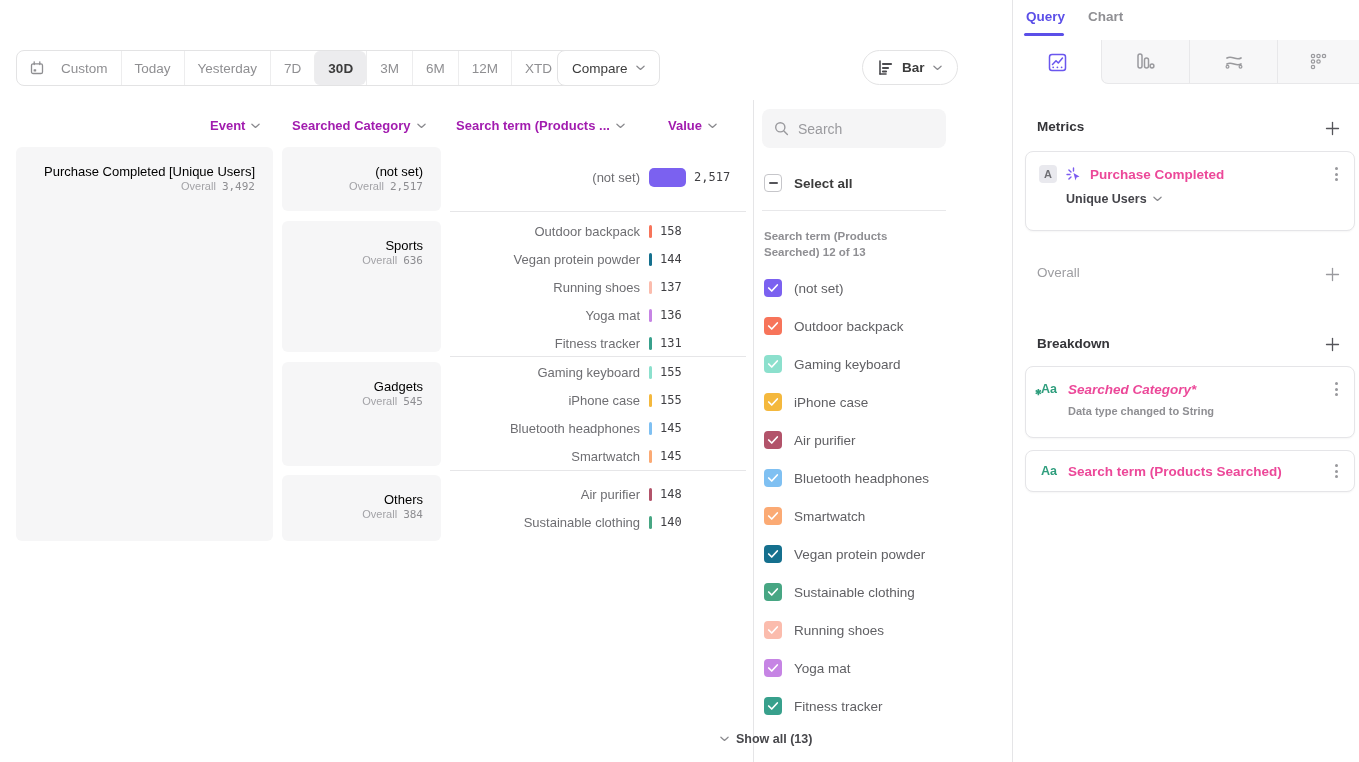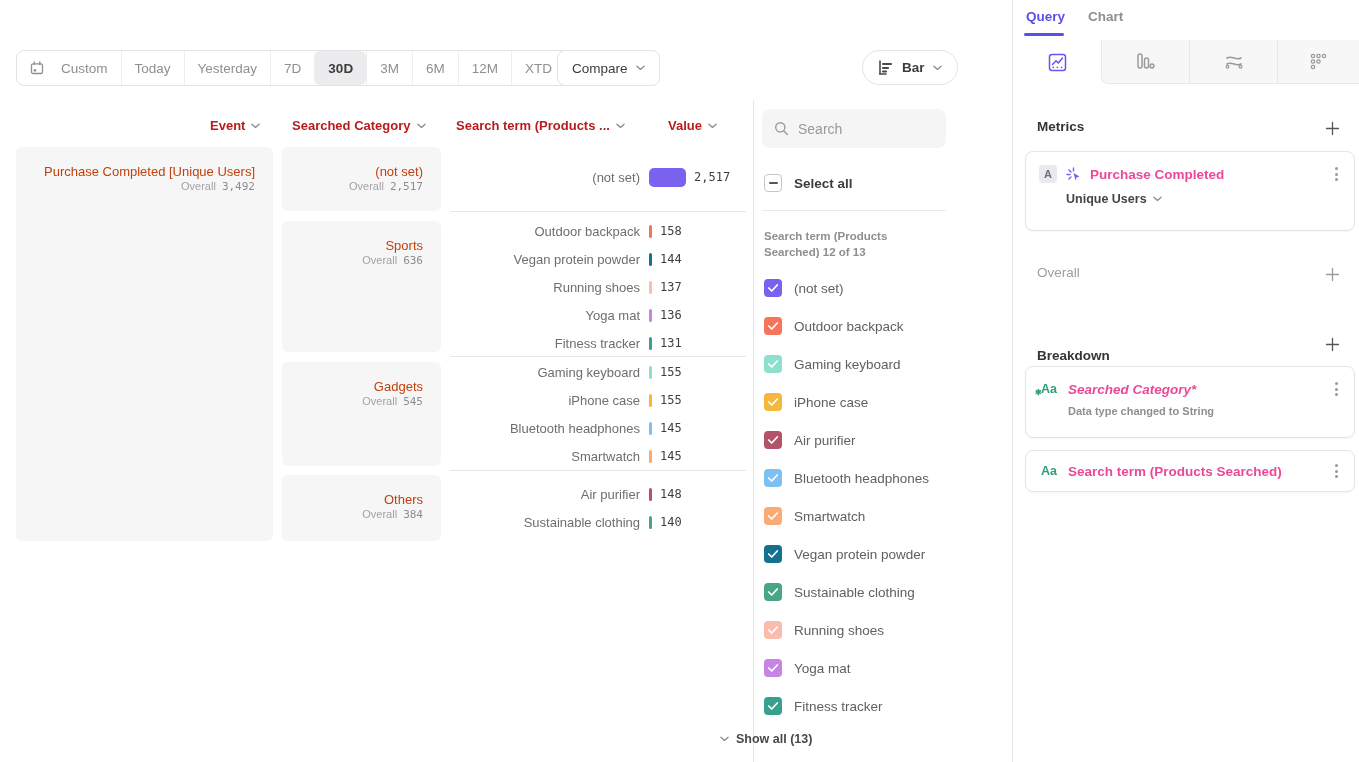--- a/index.html
+++ b/index.html
@@ -15,27 +15,27 @@
     padding:0 13px; font-size:13.5px; color:#8f8f92; cursor:pointer; border-left:1px solid #ededee; white-space:nowrap; }
   .dr-seg:first-child { border-left:none; }
   .dr-seg.active { background:#ececee; border-radius:6px; color:#3c3c3c; font-weight:bold; }
   .btn { position:absolute; display:flex; align-items:center; gap:8px; background:#fff;
     border:1px solid #e3e3e4; border-radius:8px; font-size:13.5px; color:#3c3c3c; padding:0 14px; cursor:pointer; }
   .compare { left:557px; top:50px; height:36px; font-weight:500; }
   .barsel { left:862px; top:50px; height:35px; border-radius:18px; font-weight:bold; padding:0 15px; }
   .chev { stroke:#8a8a8e; fill:none; stroke-width:1.4; stroke-linecap:round; stroke-linejoin:round; }
 
   
-  .colhead { position:absolute; top:118px; font-size:13px; font-weight:600; color:#b91c1c;
+  .colhead { position:absolute; top:118px; font-size:13px; font-weight:600; color:#a21caf;
     display:flex; align-items:center; gap:6px; white-space:nowrap; }
 
   
   .cell { position:absolute; background:#f6f6f7; border-radius:6px; text-align:right;
     padding:16px 18px 0 10px; }
-  .cell .name { font-size:13px; color:#c2410c; line-height:17px; }
+  .cell .name { font-size:13px; color:#000000; line-height:17px; }
   .cell .overall { font-size:11px; color:#a3a3a7; }
   .cell .overall .num { font-size:11px; color:#8d8d91; margin-left:6px; }
 
   
   .term-row { position:absolute; left:450px; width:296px; height:28px;
     display:flex; align-items:center; }
   .term-row .tlabel { width:190px; text-align:right; font-size:13px; color:#6e6e72; white-space:nowrap; }
   .term-row .bar { margin-left:9px; height:13px; border-radius:1.5px; flex:none; }
   .term-row.big .bar { height:19px; border-radius:5px; }
   .term-row .tval { margin-left:8px; font-size:12px; color:#3f3f43; }
@@ -480,21 +480,21 @@
   </div>
 
   <div class="sec-head muted" style="top:265px;">Overall</div>
   <div class="plus-btn" style="top:264px;">
     <svg width="15" height="15" viewBox="0 0 15 15">
       <line x1="7.5" y1="1.5" x2="7.5" y2="13.5" stroke="#9a9a9e" stroke-width="1.3" stroke-linecap="round"></line>
       <line x1="1.5" y1="7.5" x2="13.5" y2="7.5" stroke="#9a9a9e" stroke-width="1.3" stroke-linecap="round"></line>
     </svg>
   </div>
 
-  <div class="sec-head" style="top:348px;text-align:right;">Breakdown</div>
+  <div class="sec-head" style="top:336px;text-align:right;">Breakdown</div>
   <div class="plus-btn" style="top:334px;">
     <svg width="15" height="15" viewBox="0 0 15 15">
       <line x1="7.5" y1="1.5" x2="7.5" y2="13.5" stroke="#55555a" stroke-width="1.3" stroke-linecap="round"></line>
       <line x1="1.5" y1="7.5" x2="13.5" y2="7.5" stroke="#55555a" stroke-width="1.3" stroke-linecap="round"></line>
     </svg>
   </div>
 
   <div class="card" style="top:366px; height:72px;">
     <div class="row1">
       <span class="aa-ic"><span>Aa</span><span class="star">✱</span></span>

